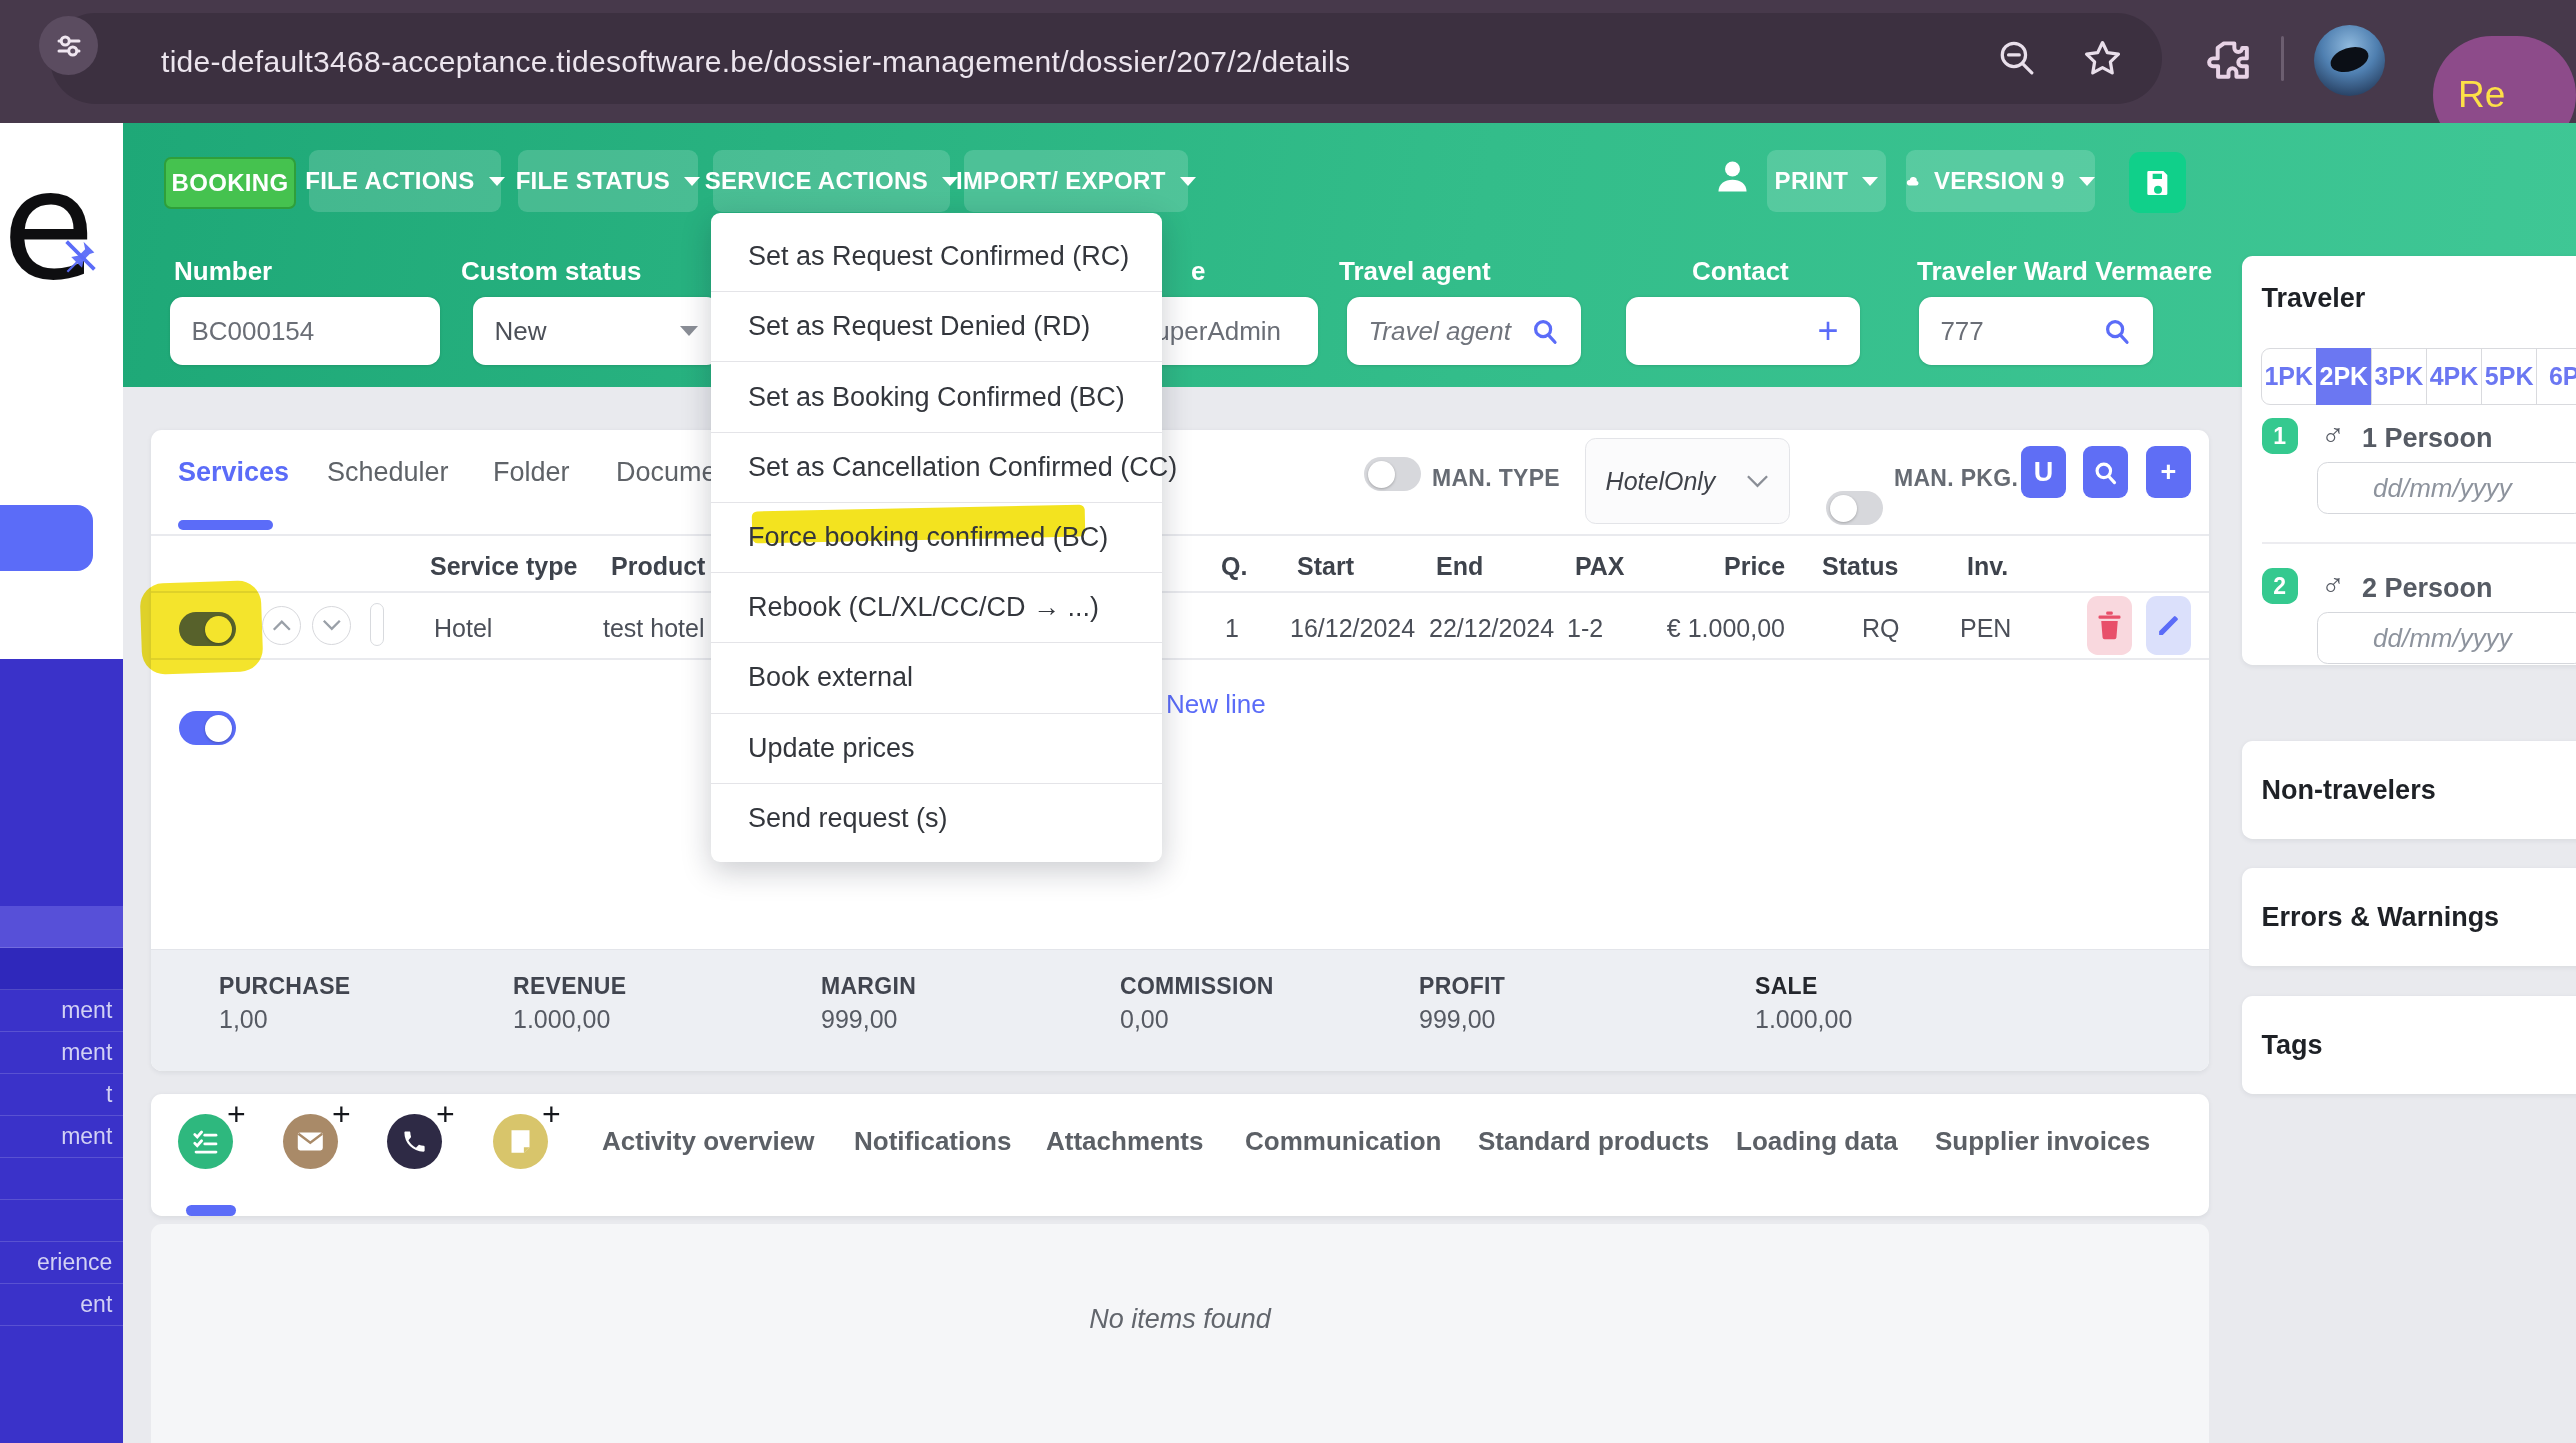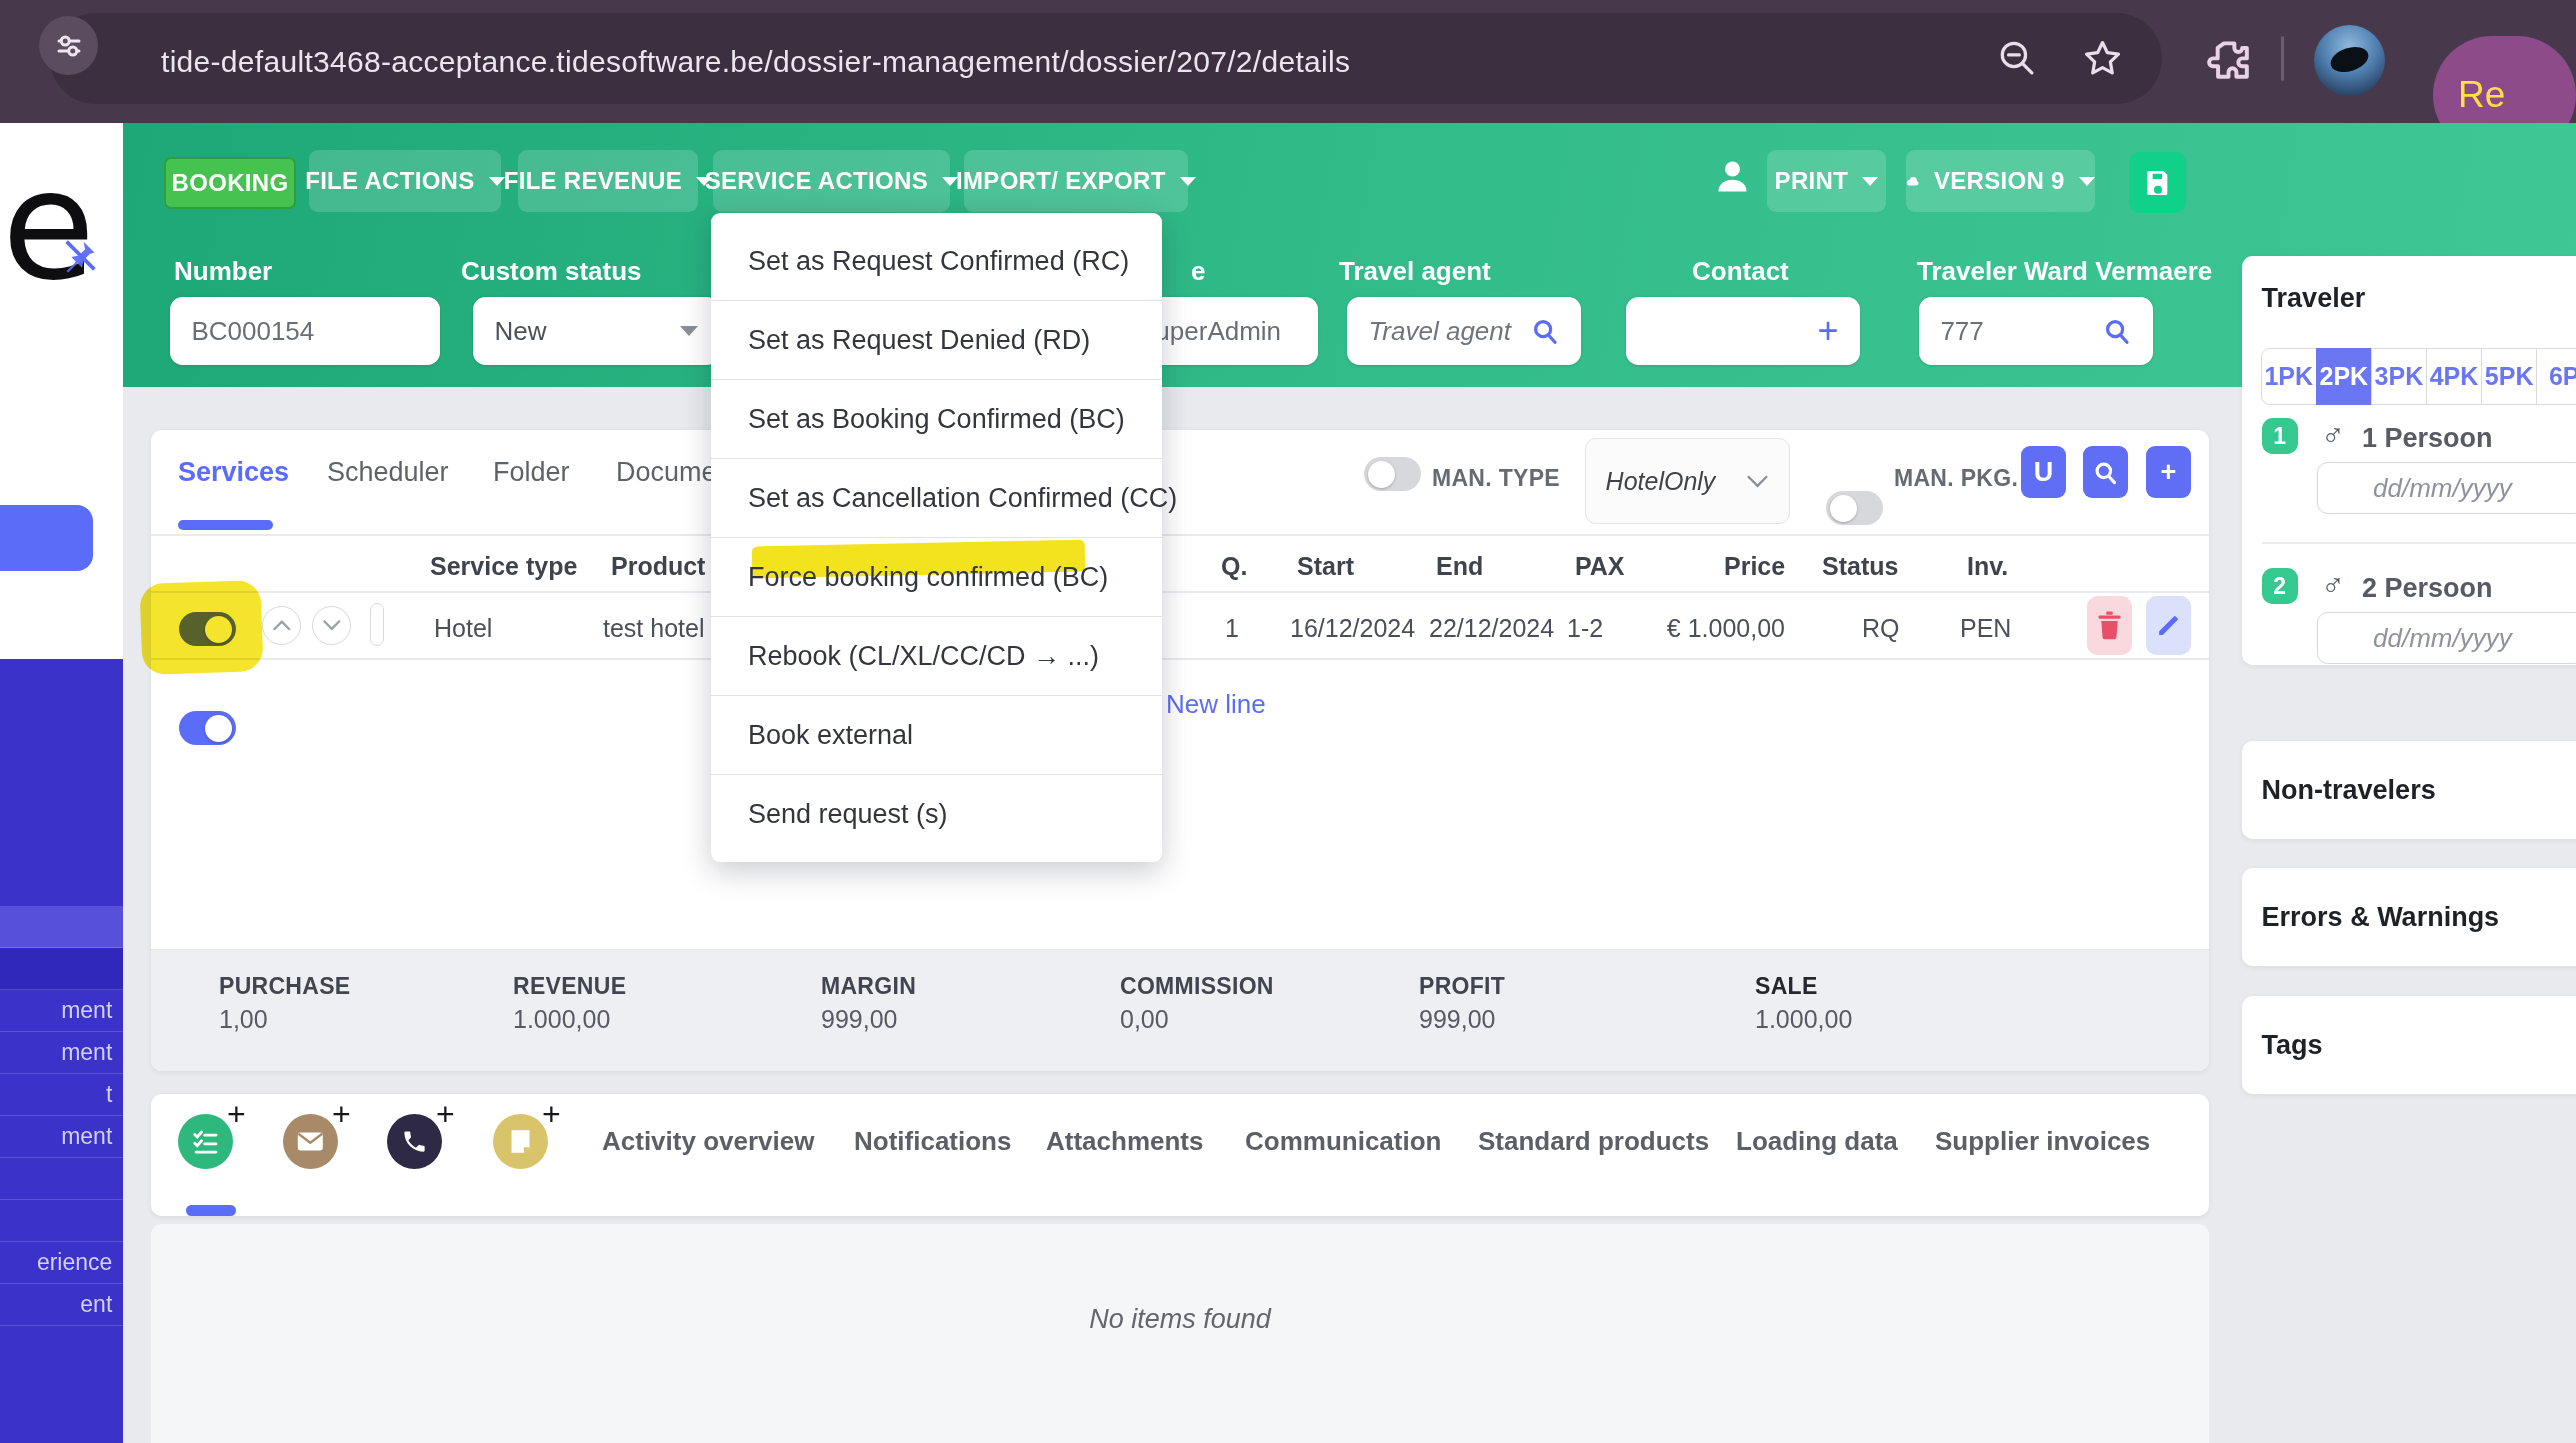--- a/index.html
+++ b/index.html
@@ -185,21 +185,21 @@
   </div>
 
   <div class="abs greenhdr"></div>
 
   <div class="abs booking">BOOKING</div>
   <div class="abs hbtn" style="left:309px;top:150px;width:192px;">
     <span>FILE ACTIONS</span>
       <span class="caret"></span>
   </div>
   <div class="abs hbtn" style="left:518px;top:150px;width:180px;">
-    <span>FILE REVENUE</span>
+    <span>FILE STATUS</span>
       <span class="caret"></span>
   </div>
   <div class="abs hbtn" style="left:713px;top:150px;width:237px;">
     <span>SERVICE ACTIONS</span>
       <span class="caret"></span>
   </div>
   <div class="abs hbtn" style="left:964px;top:150px;width:224px;">
     <span>IMPORT/ EXPORT</span>
       <span class="caret"></span>
   </div>
@@ -431,20 +431,23 @@
       <span class="hlstrip"></span>
       <span class="mtext">Force booking confirmed (BC)</span>
     </div>
     <div class="mitem">
         <span class="mtext">Rebook (CL/XL/CC/CD → ...)</span>
       </div>
     <div class="mitem">
         <span class="mtext">Book external</span>
       </div>
     <div class="mitem">
+        <span class="mtext">Update prices</span>
+      </div>
+    <div class="mitem">
         <span class="mtext">Send request (s)</span>
       </div>
   </div>
 
   <div class="abs card" style="left:2242px;top:256px;width:357px;height:409px;">
     <div class="abs rcardtitle" style="left:19.6px;top:27px;">Traveler</div>
     <div class="abs" style="left:19.6px;top:92px;display:flex;">
       <div class="pkbox" style="border-radius:9px 0 0 9px;">1PK</div>
       <div class="pkbox active">2PK</div>
       <div class="pkbox">3PK</div>

